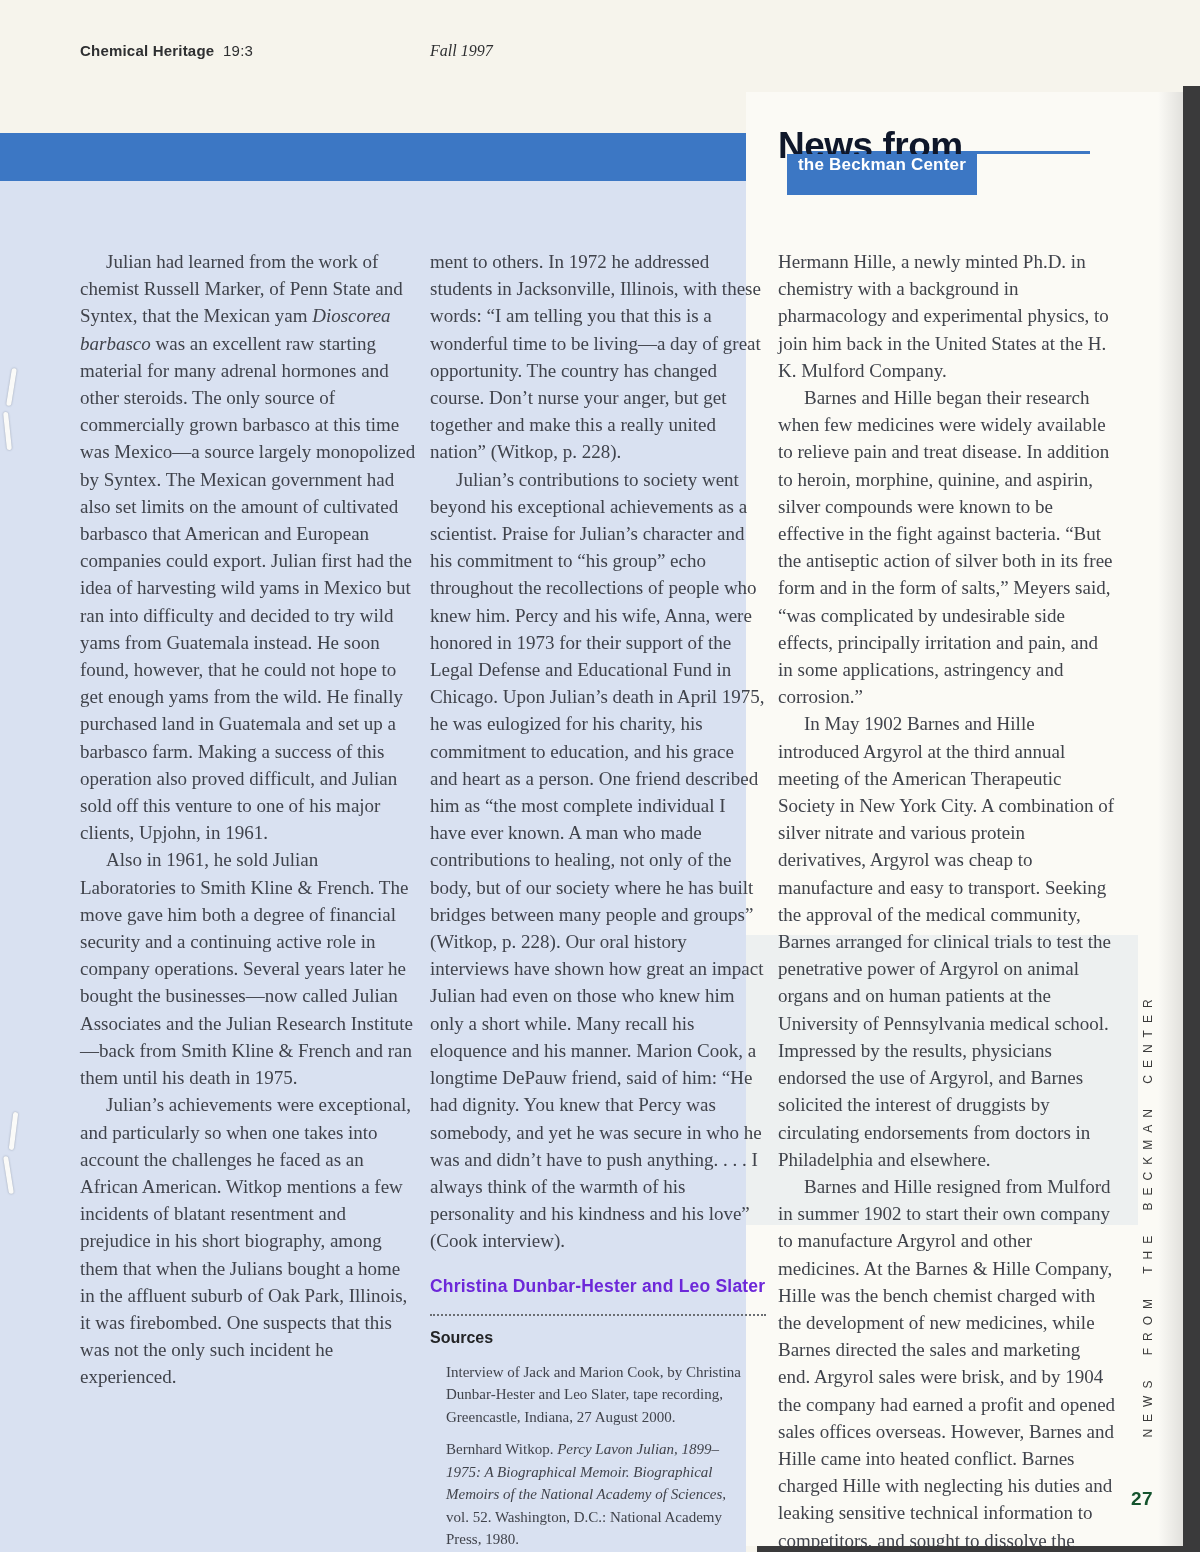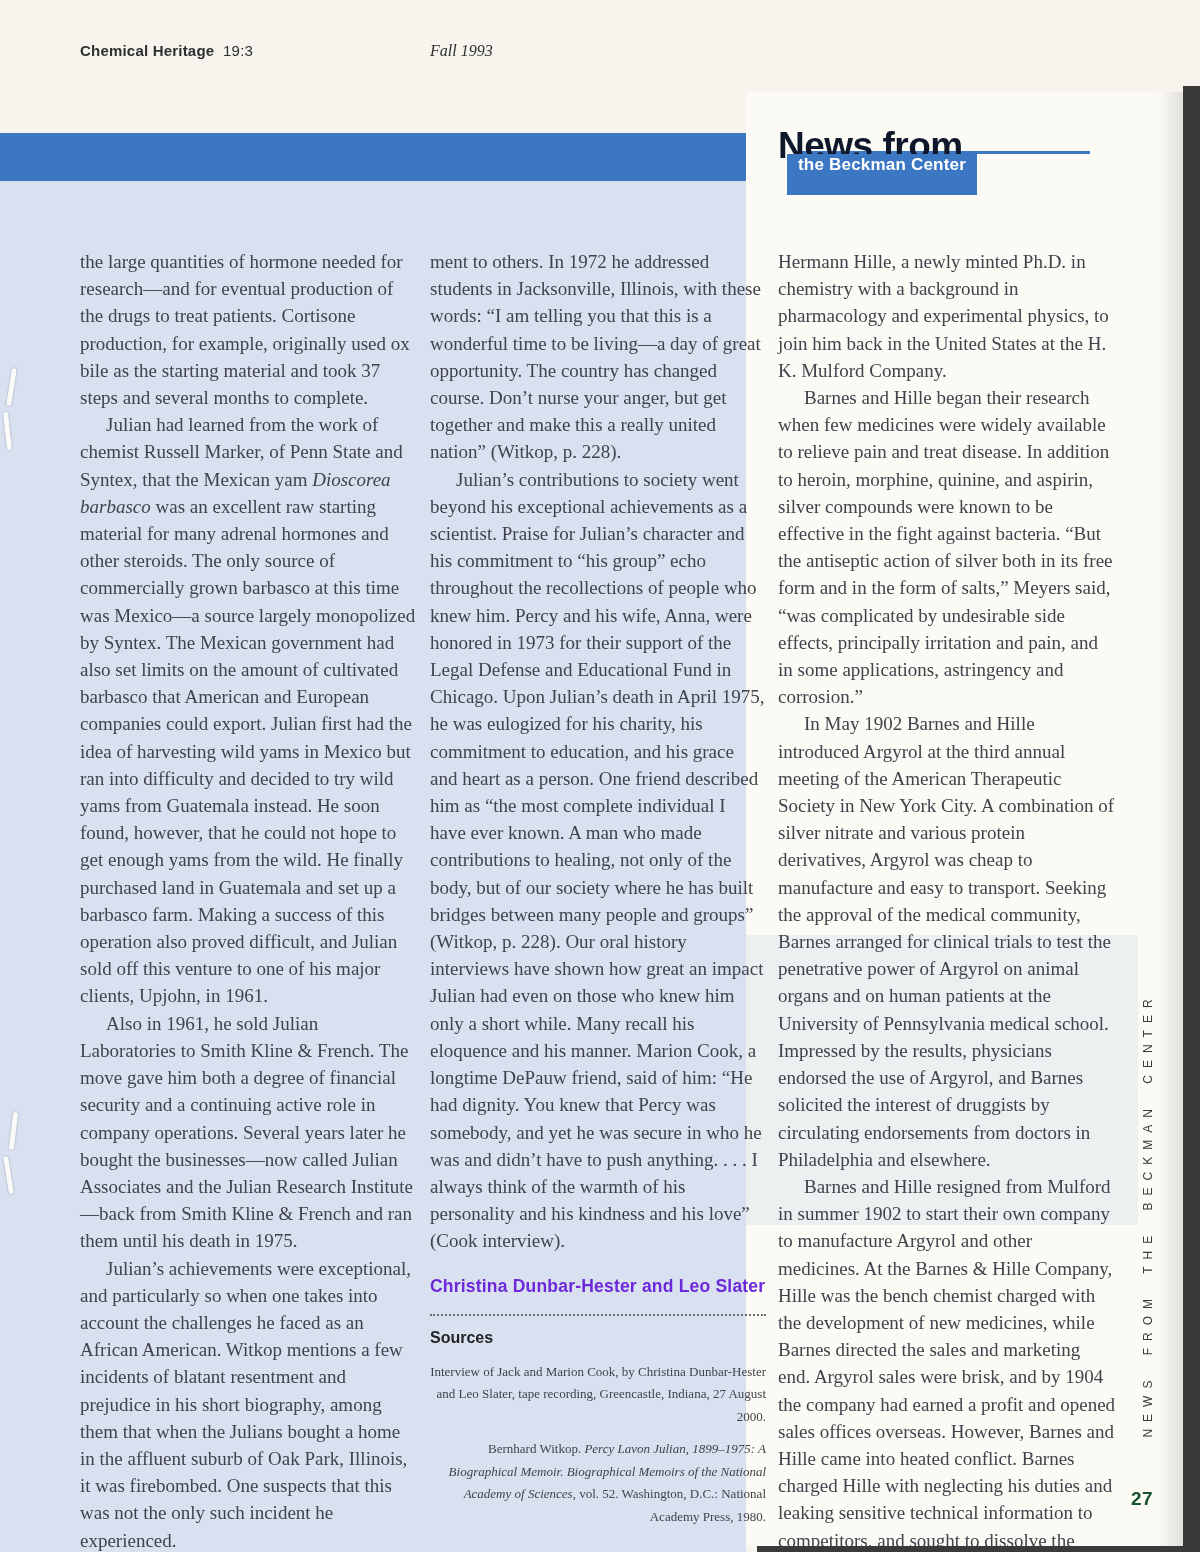--- a/index.html
+++ b/index.html
@@ -30,21 +30,21 @@
   #col2 { left:430px; }
   #col3 { left:778px; width:338px; }
   .col .para { margin:0; }
   .col .para.indent { text-indent:26px; }
 
   .byline { margin-top:18px; font-family:"Liberation Sans", sans-serif; }
   .byline-authors { font-weight:bold; font-size:17.5px; color:#6d28d9; letter-spacing:0.2px; }
   .byline-affil { font-family:"Liberation Serif", serif; font-style:italic; font-size:18px; color:#40434b; margin-top:3px; }
   .src-rule { border:none; border-top:2px dotted #6a6d72; margin:14px 0 8px; }
   .src-heading { font-family:"Liberation Sans", sans-serif; font-weight:bold; font-size:16px; color:#232426; margin:0 0 0; }
-  .sources .para { font-size:13px; line-height:22.5px; margin:10px 0 0;text-align:right; }
+  .sources .para { font-size:15px; line-height:22.5px; margin:10px 16px 0; }
 
   .vertical-label {
     position:absolute; left:918px; top:1205px; width:460px; height:20px; z-index:4;
     transform:rotate(-90deg); transform-origin:center;
     text-align:center; font-size:12px; color:#3a3a3a;
     letter-spacing:7px; word-spacing:8px; line-height:20px;
   }
   .page-number { position:absolute; left:1131px; top:1488px; z-index:4; font-weight:bold; font-size:19px; color:#14532d; letter-spacing:0.5px; }
 
   .page-curl  { position:absolute; left:1158px; top:92px; width:25px; height:1454px; background:linear-gradient(90deg, rgba(0,0,0,0) 0%, rgba(0,0,0,0.10) 100%); z-index:5; }
@@ -59,32 +59,31 @@
 </style>
 </head>
 <body>
 
 <div class="white-zone"></div>
 
 <div class="masthead">
   <span class="journal">Chemical Heritage</span>
   <span>&nbsp;</span><span>19:3</span>
 </div>
-<div class="masthead-date">Fall 1993</div>
+<div class="masthead-date">Fall 1997</div>
 
 <div class="blue-bar"></div>
 <div class="blue-panel"></div>
 <div class="show-through"></div>
 
 <div class="news-rule"></div>
 <div class="news-title">News from</div>
 <div class="news-sub">the Beckman Center</div>
 
 <div class="col" id="col1">
-    <p class="para">the large quantities of hormone needed for research—and for eventual production of the drugs to treat patients. Cortisone production, for example, originally used ox bile as the starting material and took 37 steps and several months to complete.</p>
     <p class="para indent">Julian had learned from the work of chemist Russell Marker, of Penn State and Syntex, that the Mexican yam <i>Dioscorea barbasco</i> was an excellent raw starting material for many adrenal hormones and other steroids. The only source of commercially grown barbasco at this time was Mexico—a source largely monopolized by Syntex. The Mexican government had also set limits on the amount of cultivated barbasco that American and European companies could export. Julian first had the idea of harvesting wild yams in Mexico but ran into difficulty and decided to try wild yams from Guatemala instead. He soon found, however, that he could not hope to get enough yams from the wild. He finally purchased land in Guatemala and set up a barbasco farm. Making a success of this operation also proved difficult, and Julian sold off this venture to one of his major clients, Upjohn, in 1961.</p>
     <p class="para indent">Also in 1961, he sold Julian Laboratories to Smith Kline &amp; French. The move gave him both a degree of financial security and a continuing active role in company operations. Several years later he bought the businesses—now called Julian Associates and the Julian Research Institute—back from Smith Kline &amp; French and ran them until his death in 1975.</p>
     <p class="para indent">Julian’s achievements were exceptional, and particularly so when one takes into account the challenges he faced as an African American. Witkop mentions a few incidents of blatant resentment and prejudice in his short biography, among them that when the Julians bought a home in the affluent suburb of Oak Park, Illinois, it was firebombed. One suspects that this was not the only such incident he experienced.</p>
   </div>
 
 <div class="col" id="col2">
   <div>
       <p class="para">ment to others. In 1972 he addressed students in Jacksonville, Illinois, with these words: “I am telling you that this is a wonderful time to be living—a day of great opportunity. The country has changed course. Don’t nurse your anger, but get together and make this a really united nation” (Witkop, p. 228).</p>
       <p class="para indent">Julian’s contributions to society went beyond his exceptional achievements as a scientist. Praise for Julian’s character and his commitment to “his group” echo throughout the recollections of people who knew him. Percy and his wife, Anna, were honored in 1973 for their support of the Legal Defense and Educational Fund in Chicago. Upon Julian’s death in April 1975, he was eulogized for his charity, his commitment to education, and his grace and heart as a person. One friend described him as “the most complete individual I have ever known. A man who made contributions to healing, not only of the body, but of our society where he has built bridges between many people and groups” (Witkop, p. 228). Our oral history interviews have shown how great an impact Julian had even on those who knew him only a short while. Many recall his eloquence and his manner. Marion Cook, a longtime DePauw friend, said of him: “He had dignity. You knew that Percy was somebody, and yet he was secure in who he was and didn’t have to push anything. . . . I always think of the warmth of his personality and his kindness and his love” (Cook interview).</p>
     </div>

